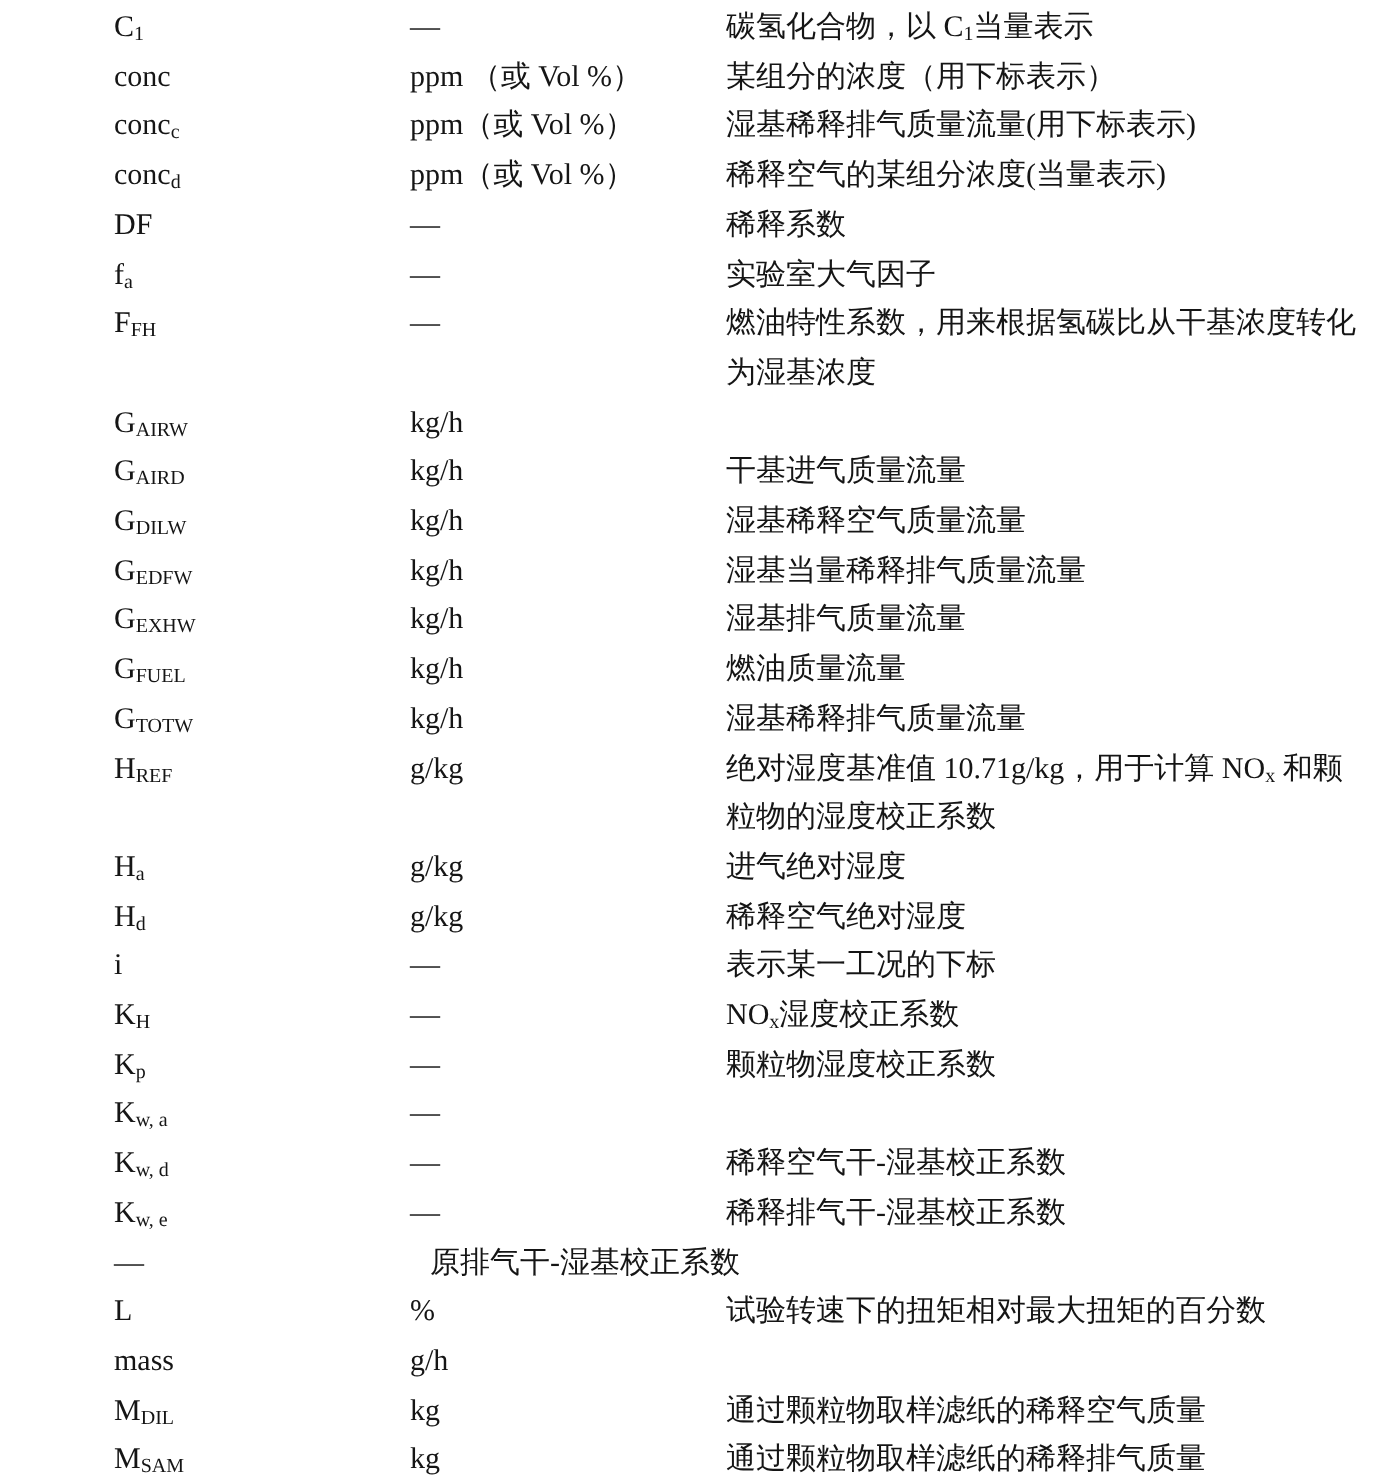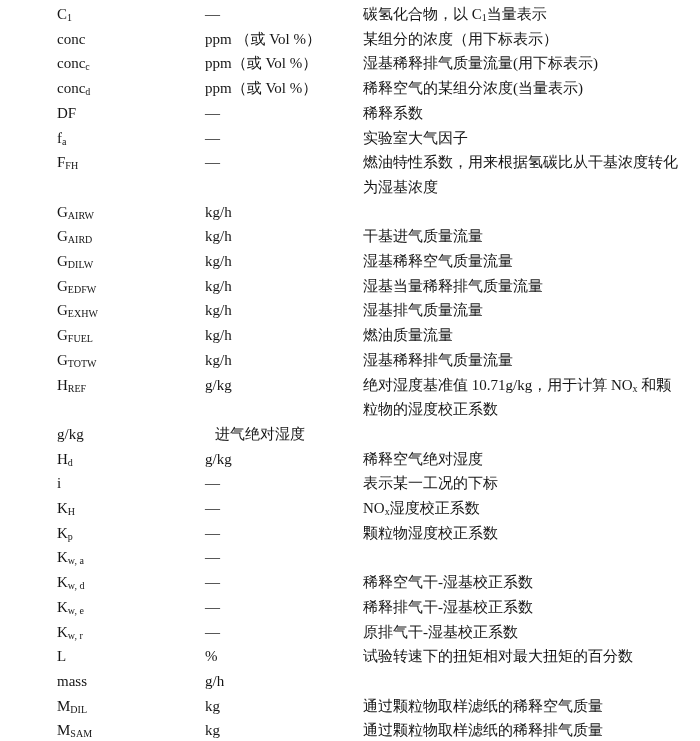--- a/index.html
+++ b/index.html
@@ -119,20 +119,21 @@
         <div class="c-unit">kg/h</div>
         <div class="c-desc">湿基稀释排气质量流量</div>
       </div>
       <div class="row">
         <div class="c-sym"><span>H</span><sub>REF</sub></div>
         <div class="c-unit">g/kg</div>
         <div class="c-desc">绝对湿度基准值 10.71g/kg，用于计算 NO<sub>x</sub> 和颗
 粒物的湿度校正系数</div>
       </div>
       <div class="row">
+        <div class="c-sym"><span>H</span><sub>a</sub></div>
         <div class="c-unit">g/kg</div>
         <div class="c-desc">进气绝对湿度</div>
       </div>
       <div class="row">
         <div class="c-sym"><span>H</span><sub>d</sub></div>
         <div class="c-unit">g/kg</div>
         <div class="c-desc">稀释空气绝对湿度</div>
       </div>
       <div class="row">
         <div class="c-sym"><span>i</span></div>
@@ -157,21 +158,20 @@
         <div class="c-sym"><span>K</span><sub>w, d</sub></div>
         <div class="c-unit">—</div>
         <div class="c-desc">稀释空气干-湿基校正系数</div>
       </div>
       <div class="row">
         <div class="c-sym"><span>K</span><sub>w, e</sub></div>
         <div class="c-unit">—</div>
         <div class="c-desc">稀释排气干-湿基校正系数</div>
       </div>
       <div class="row">
-        <div class="c-sym"><span>K</span><sub>w, r</sub></div>
         <div class="c-unit">—</div>
         <div class="c-desc">原排气干-湿基校正系数</div>
       </div>
       <div class="row">
         <div class="c-sym"><span>L</span></div>
         <div class="c-unit">%</div>
         <div class="c-desc">试验转速下的扭矩相对最大扭矩的百分数</div>
       </div>
       <div class="row">
         <div class="c-sym"><span>mass</span></div>

